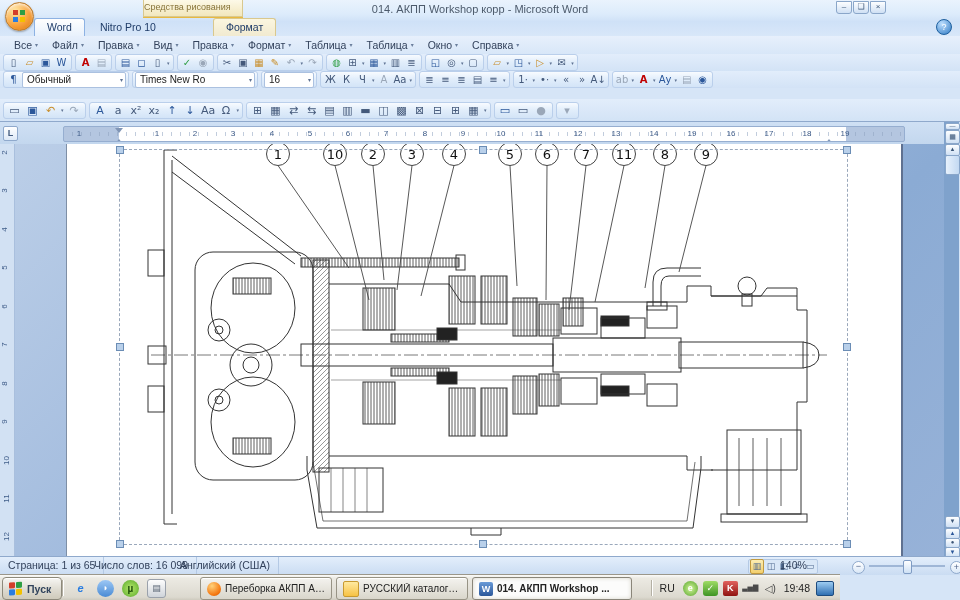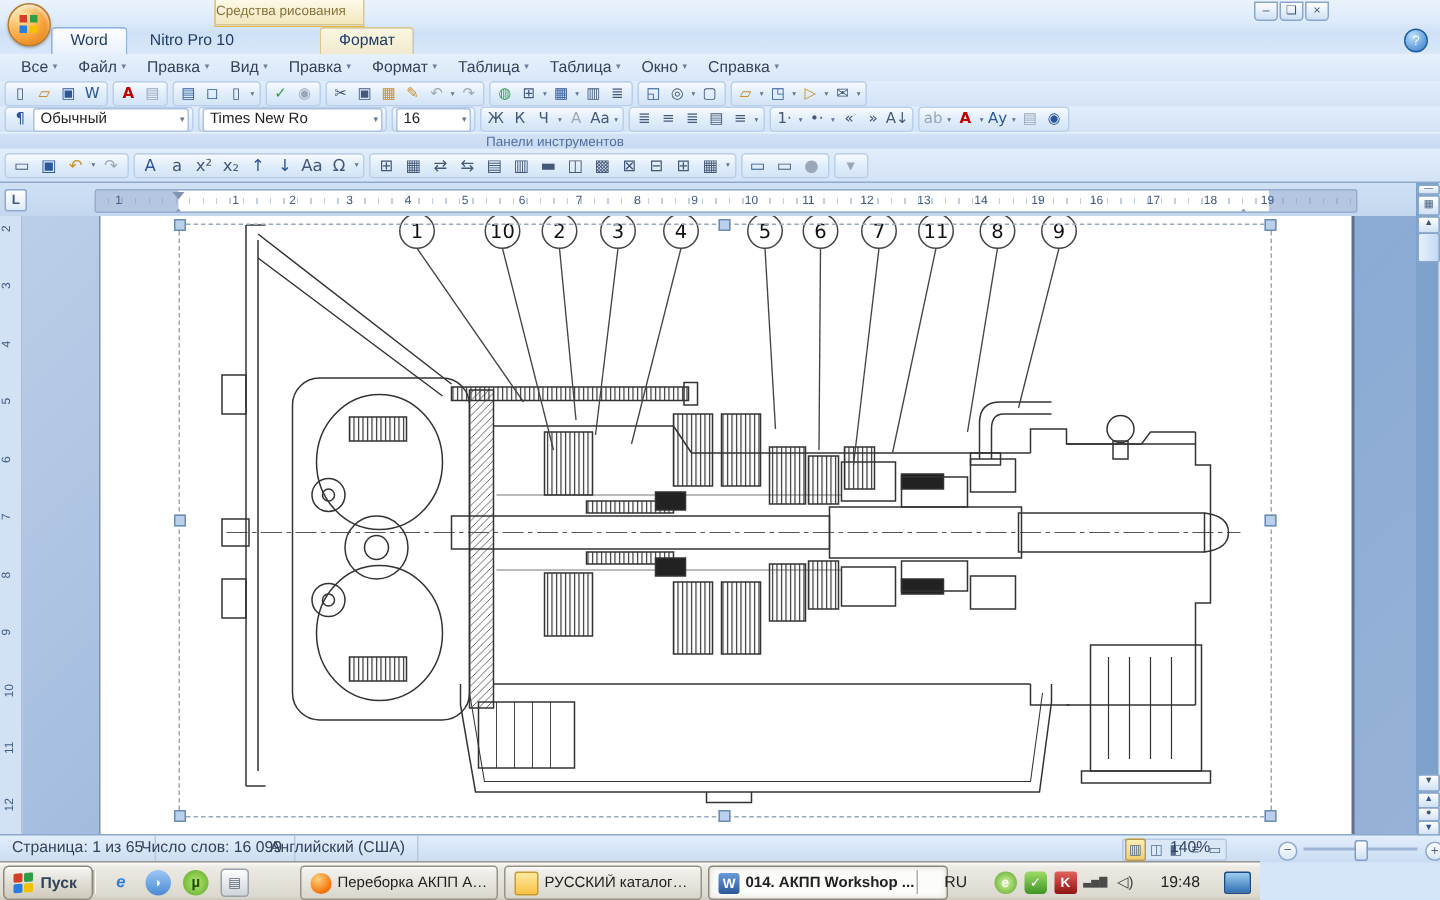--- a/index.html
+++ b/index.html
@@ -146,21 +146,21 @@
     padding:0 6px;background:linear-gradient(#f4f3ef,#d9d6cb);border:1px solid #979385;
     box-shadow:inset 0 1px 0 #fff;color:#222;overflow:hidden;white-space:nowrap;}
   .tbtn.active{width:146px;background:#fcfcfb;border:1px solid #8a867a;
     box-shadow:inset 0 0 4px #d8d5ca;font-weight:bold;}
   .tbtn .lbl{overflow:hidden;text-overflow:ellipsis;font-size:10px;}
   .ti{width:14px;height:14px;flex:0 0 14px;border-radius:2px;display:inline-flex;
     align-items:center;justify-content:center;font-size:9px;font-weight:bold;}
   .ti-firefox{background:radial-gradient(circle at 5px 4px,#ffd27a,#f4730b 70%,#b34a05);color:#fff;border-radius:50%;}
   .ti-folder{background:linear-gradient(#ffe9a0,#f7c244);border:1px solid #c89a30;}
   .ti-word{background:linear-gradient(#6a9bd8,#2b579a);color:#fff;}
-  #tray{position:absolute;right:0;top:0;height:26px;display:flex;align-items:center;gap:16px;padding-right:6px;}
+  #tray{position:absolute;right:0;top:0;height:26px;display:flex;align-items:center;gap:6px;padding-right:6px;}
   #tray-sep{width:1px;height:16px;background:#b4b0a4;box-shadow:1px 0 0 #fff;}
   #tray-lang{font-size:10.5px;color:#222;padding:0 2px;}
   .trico{width:15px;height:15px;display:inline-flex;align-items:center;justify-content:center;
     font-size:9px;font-weight:bold;border-radius:2px;}
   .tr-green{background:radial-gradient(#d3f59a,#54a32a);color:#fff;border-radius:50%;}
   .tr-shield{background:linear-gradient(#9fdc66,#3f9424);color:#fff;border-radius:3px;}
   .tr-red{background:linear-gradient(#e2625e,#8f1310);color:#fff;}
   .tr-sig{color:#4a4a4a;font-size:7px;letter-spacing:0;}
   .tr-vol{color:#444;font-size:10px;font-weight:normal;}
   #tray-time{font-size:10.5px;color:#222;}
@@ -173,20 +173,21 @@
 <div id="screen">
 
   <div id="titlebar">
     <div id="orb">
       <i class="sq" style="left:7px;top:7px;background:#d43f2a"></i>
       <i class="sq" style="left:14px;top:7px;background:#2e9e44"></i>
       <i class="sq" style="left:7px;top:14px;background:#2a7de0"></i>
       <i class="sq" style="left:14px;top:14px;background:#f2c100"></i>
     </div>
     <div id="ctxgroup">Средства рисования</div>
+    <div id="title-text">014. АКПП Workshop корр - Microsoft Word</div>
     <div id="winbtns">
         <span class="winbtn">–</span>
         <span class="winbtn">❏</span>
         <span class="winbtn">×</span>
       </div>
     <div id="tabs">
       <span class="tab active">Word</span>
       <span class="tab">Nitro Pro 10</span>
       <span class="tab ctx">Формат</span>
     </div>
@@ -343,23 +344,20 @@
           <span class="ico c-grey">ab</span>
           <span class="dd">▾</span>
           <span class="ico c-red">А</span>
           <span class="dd">▾</span>
           <span class="ico c-blue">Ау</span>
           <span class="dd">▾</span>
           <span class="ico c-grey">▤</span>
           <span class="ico c-blue">◉</span>
         </span>
       </span>
-  </div>
-  <div id="grouplabel">
-    <span>Панели инструментов</span>
   </div>
   <div id="tb3" class="tbrow">
       <span class="tbgroup">
         <span class="ico">▭</span>
         <span class="ico c-blue">▣</span>
         <span class="ico c-amber">↶</span>
         <span class="dd">▾</span>
         <span class="ico c-grey">↷</span>
       </span>
       <span class="tbgroup">

